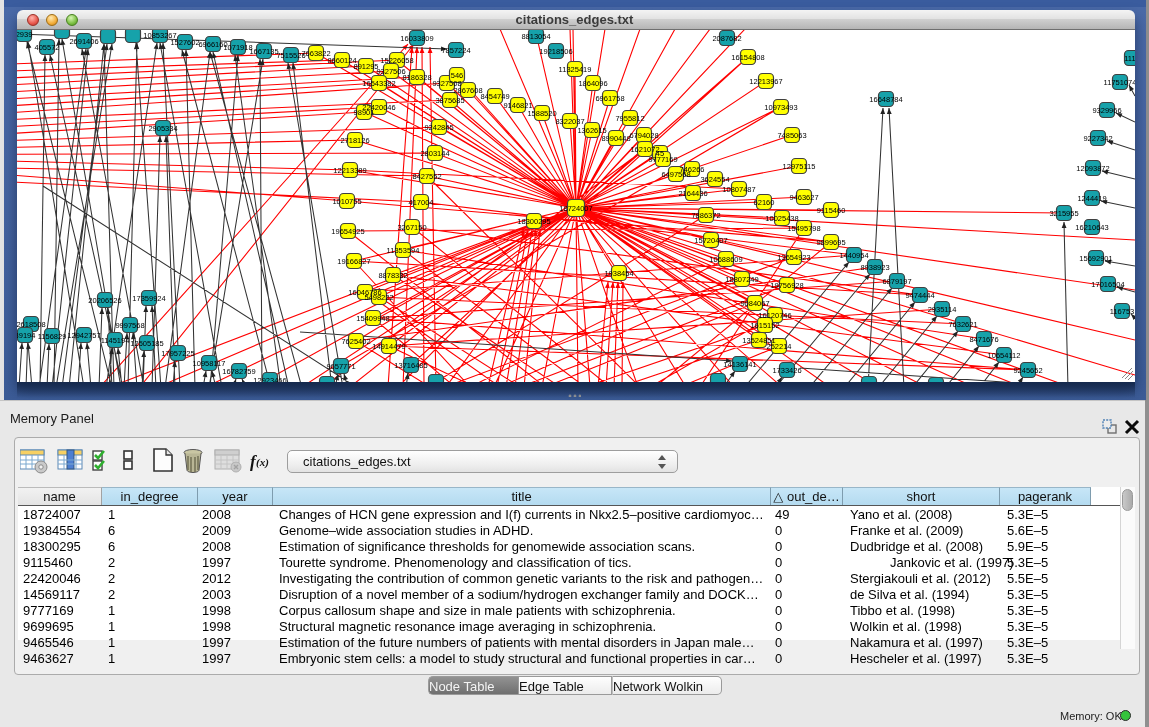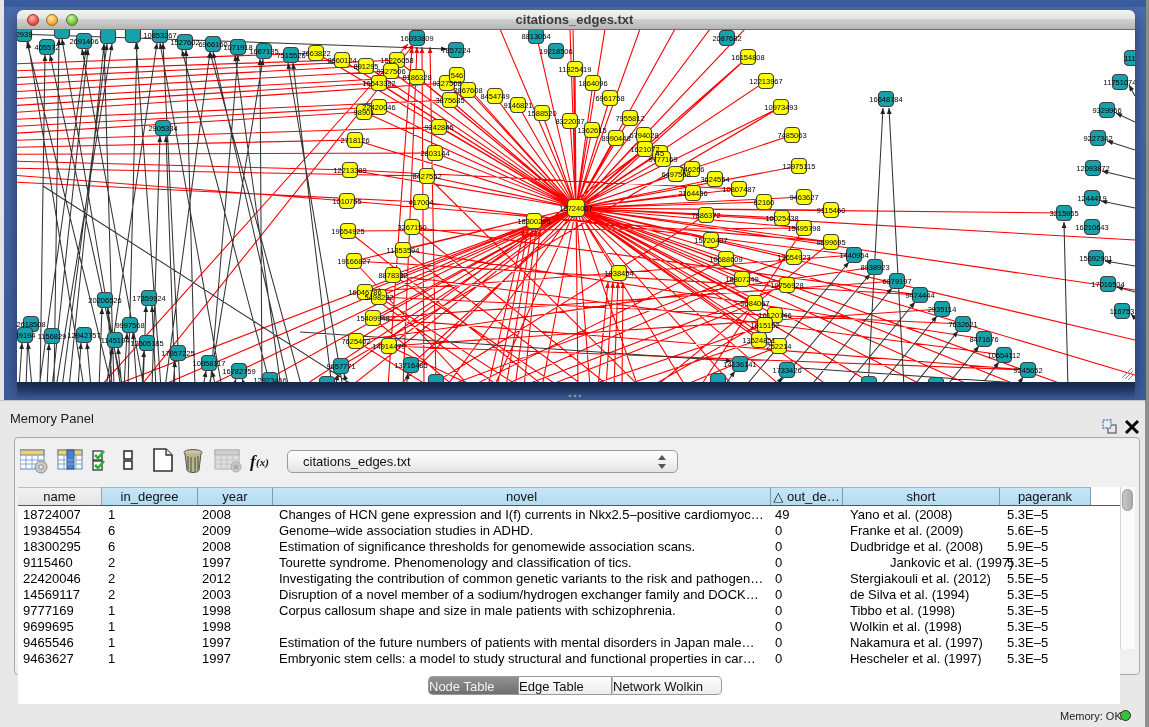--- a/index.html
+++ b/index.html
@@ -26,21 +26,21 @@
 #panel{left:0;top:400px;width:1145px;height:327px;background:#e8e8e8}
 #paneltop{left:0;top:400px;width:1145px;height:1px;background:#c4c4c4}
 #ptitle{left:10px;top:411px;font-size:13px;color:#1c1c1c}
 #divdots{left:567px;top:394px;width:14px;height:4px}
 #container{left:14px;top:437px;width:1126px;height:238px;background:#f0f0f0;
  border:1px solid #ababab;border-radius:4px}
 #combo{left:287px;top:450px;width:391px;height:23px;border:1px solid #9d9d9d;border-radius:5px;
  background:linear-gradient(180deg,#ffffff,#ededed 70%,#e2e2e2);font-size:13px;color:#111;
  line-height:21px;padding-left:15px}
 
-#tbl{left:18px;top:487px;width:1102px;height:217px;background:#fff;font-size:13px}
+#tbl{left:18px;top:487px;width:1102px;height:153px;background:#fff;font-size:13px}
 .hdr{position:absolute;top:0;height:18px;background:linear-gradient(180deg,#c7e6f7,#b4dbf0);
  border-right:1px solid #7e9cae;border-top:1px solid #98b6c8;text-align:center;line-height:18px;color:#111}
 .hname{background:linear-gradient(180deg,#f2f2f2,#e4e4e4);border-right:1px solid #a2a2a2;border-top:1px solid #bbb}
 .row{position:absolute;height:16px;line-height:16px;white-space:nowrap;color:#000}
 .c{position:absolute;overflow:hidden;text-overflow:ellipsis;white-space:nowrap}
 #vsb{left:1120px;top:487px;width:15px;height:162px;background:#fbfbfb;border-left:1px solid #d5d5d5}
 #vsbthumb{left:1122px;top:489px;width:11px;height:22px;background:linear-gradient(90deg,#c9c9c9,#ababab);border-radius:6px;border:1px solid #999}
 
 .tab{position:absolute;top:676px;height:19px;font-size:13px;line-height:19px;border:1px solid #9a9a9a}
 #tab1{left:428px;width:90px;border-radius:5px 0 0 5px;background:linear-gradient(180deg,#929292,#6f6f6f);color:#f4f4f4;border-right:none}
@@ -618,21 +618,21 @@
 <div class="abs" id="combo">citations_edges.txt
  <svg style="position:absolute;right:10px;top:3px" width="10" height="16">
       <path d="M5 1L9 6H1z" fill="#555"></path>
       <path d="M5 15L1 10h8z" fill="#555"></path>
     </svg>
 </div>
 <div class="abs" id="tbl">
 <div class="hdr hname" style="left:0px;width:84px">name</div>
 <div class="hdr" style="left:84px;width:96px">in_degree</div>
 <div class="hdr" style="left:180px;width:75px">year</div>
-<div class="hdr" style="left:255px;width:498px">novel</div>
+<div class="hdr" style="left:255px;width:498px">title</div>
 <div class="hdr" style="left:753px;width:72px">△ out_de…</div>
 <div class="hdr" style="left:825px;width:157px">short</div>
 <div class="hdr" style="left:982px;width:91px">pagerank</div>
 <div style="position:absolute;left:0;top:18px;width:1102px;height:1px;background:#555"></div>
 <div class="row" style="left:0;top:20px;width:1102px">
       <span class="c" style="left:5px;top:0;width:78px">18724007</span>
       <span class="c" style="left:90px;top:0;width:88px">1</span>
       <span class="c" style="left:184px;top:0;width:70px">2008</span>
       <span class="c" style="left:261px;top:0;width:492px">Changes of HCN gene expression and I(f) currents in Nkx2.5–positive cardiomyoc…</span>
       <span class="c" style="left:757px;top:0;width:70px">49</span>
@@ -690,20 +690,21 @@
       <span class="c" style="left:184px;top:0;width:70px">1998</span>
       <span class="c" style="left:261px;top:0;width:492px">Corpus callosum shape and size in male patients with schizophrenia.</span>
       <span class="c" style="left:757px;top:0;width:70px">0</span>
       <span class="c" style="left:832px;top:0;width:150px">Tibbo et al. (1998)</span>
       <span class="c" style="left:989px;top:0;width:108px">5.3E–5</span>
     </div>
 <div class="row" style="left:0;top:132px;width:1102px">
       <span class="c" style="left:5px;top:0;width:78px">9699695</span>
       <span class="c" style="left:90px;top:0;width:88px">1</span>
       <span class="c" style="left:184px;top:0;width:70px">1998</span>
+      <span class="c" style="left:261px;top:0;width:492px">Structural magnetic resonance image averaging in schizophrenia.</span>
       <span class="c" style="left:757px;top:0;width:70px">0</span>
       <span class="c" style="left:832px;top:0;width:150px">Wolkin et al. (1998)</span>
       <span class="c" style="left:989px;top:0;width:108px">5.3E–5</span>
     </div>
 <div class="row" style="left:0;top:148px;width:1102px">
       <span class="c" style="left:5px;top:0;width:78px">9465546</span>
       <span class="c" style="left:90px;top:0;width:88px">1</span>
       <span class="c" style="left:184px;top:0;width:70px">1997</span>
       <span class="c" style="left:261px;top:0;width:492px">Estimation of the future numbers of patients with mental disorders in Japan male…</span>
       <span class="c" style="left:757px;top:0;width:70px">0</span>

